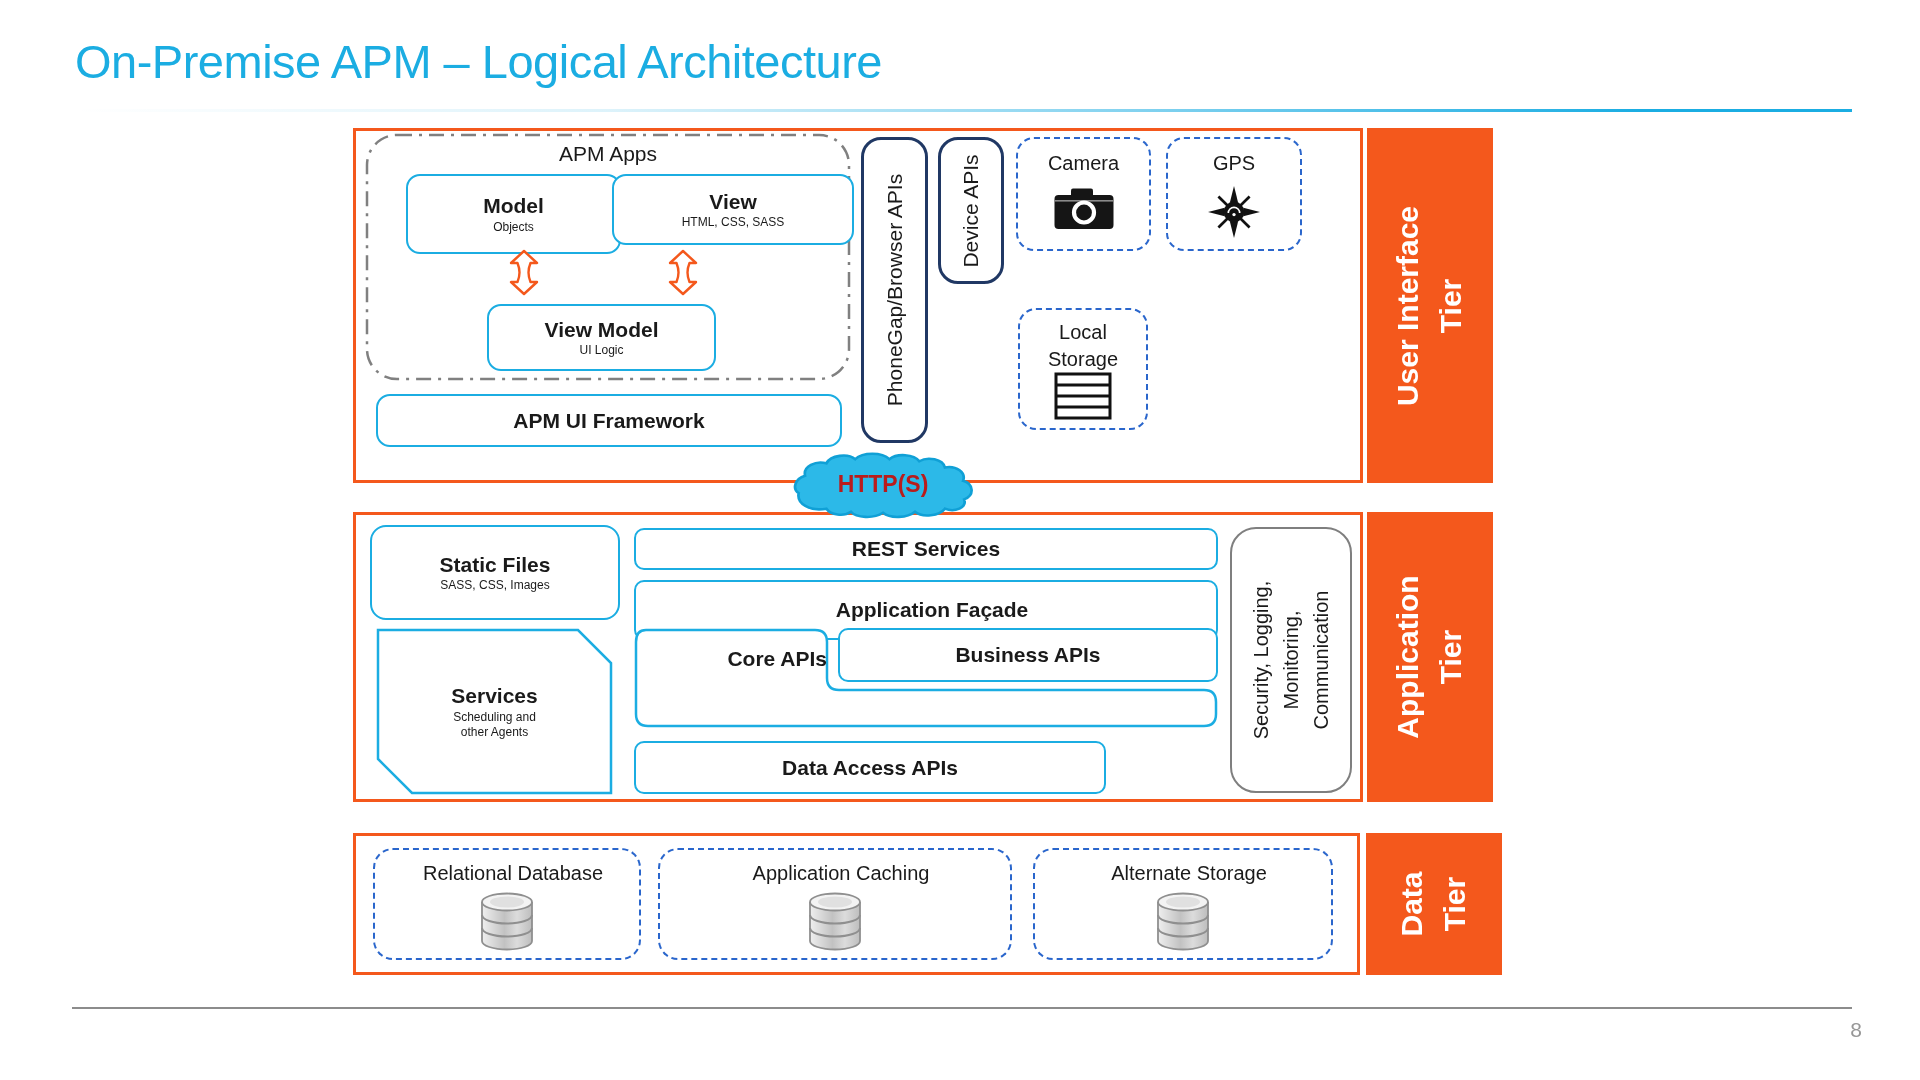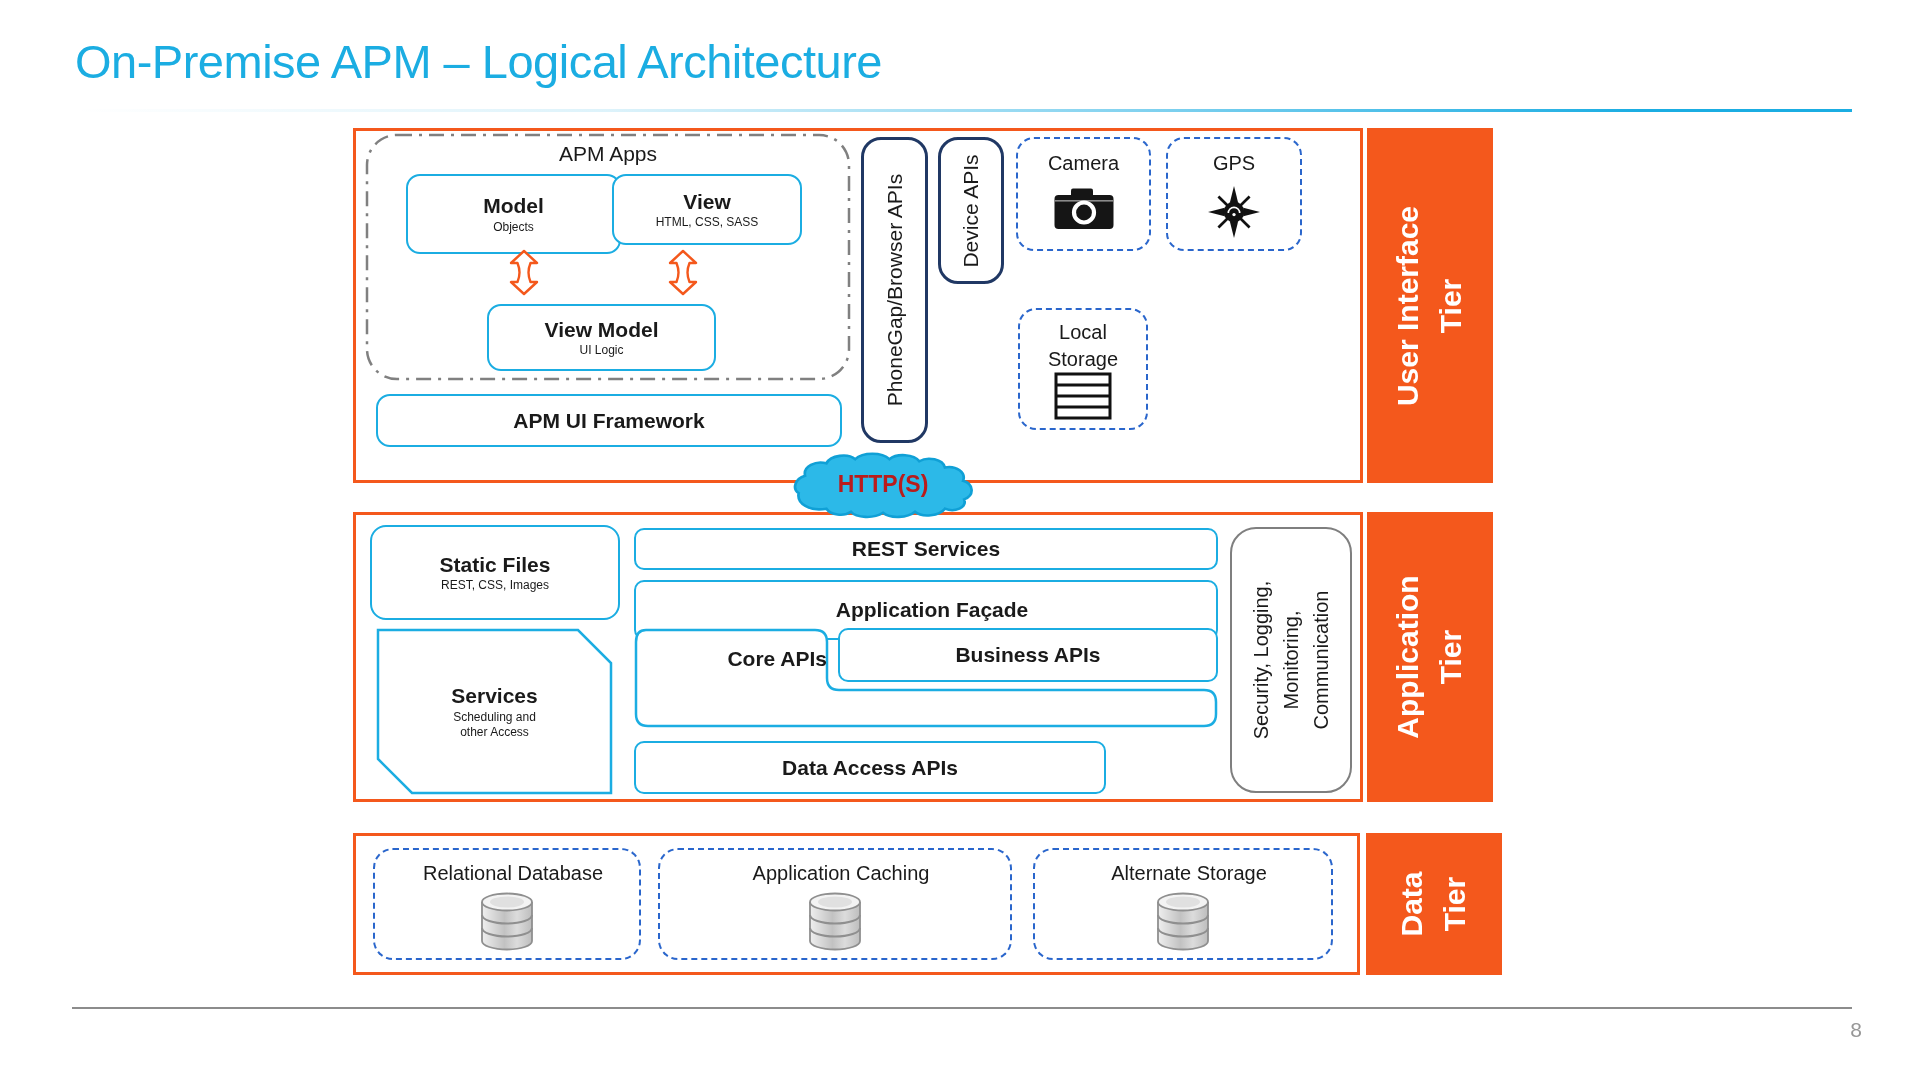--- a/index.html
+++ b/index.html
@@ -87,21 +87,21 @@
     <svg class="abs" style="left:12px;top:5px;" width="486" height="248" viewBox="0 0 486 248">
       <rect x="2" y="2" width="482" height="244" rx="30" fill="none" stroke="#808080" stroke-width="2.5" stroke-dasharray="15 7 3 7"></rect>
     </svg>
     <div class="center-label" style="left:12px;width:486px;top:14px;font-size:21px;">APM Apps</div>
 
     <div class="cy-box" style="left:33px;top:46px;width:215px;height:80px;margin-left:20px;">
       <div class="box-title">Model</div>
       <div class="box-sub">Objects</div>
     </div>
 
-    <div class="cy-box" style="left:259px;top:46px;width:190px;height:71px;">
+    <div class="cy-box" style="left:259px;top:46px;width:242px;height:71px;">
       <div class="box-title">View</div>
       <div class="box-sub">HTML, CSS, SASS</div>
     </div>
 
     <svg class="abs" style="left:156px;top:121px;" width="30" height="47" viewBox="0 0 30 47">
       <path d="M15,2 L28,14 L21.5,14 Q19.5,19 19.5,23.5 Q19.5,28 21.5,33 L28,33 L15,45 L2,33 L8.5,33 Q10.5,28 10.5,23.5 Q10.5,19 8.5,14 L2,14 Z" fill="#fff" stroke="#F4581C" stroke-width="2.4" stroke-linejoin="round"></path>
     </svg>
     <svg class="abs" style="left:315px;top:121px;" width="30" height="47" viewBox="0 0 30 47">
       <path d="M15,2 L28,14 L21.5,14 Q19.5,19 19.5,23.5 Q19.5,28 21.5,33 L28,33 L15,45 L2,33 L8.5,33 Q10.5,28 10.5,23.5 Q10.5,19 8.5,14 L2,14 Z" fill="#fff" stroke="#F4581C" stroke-width="2.4" stroke-linejoin="round"></path>
     </svg>
@@ -169,30 +169,30 @@
     <div class="tier-content" style="width:1010px;height:290px;"></div>
     <div class="band" style="left:1014px;width:126px;height:290px;">
       <div class="band-label">
         <span>Application</span>
         <span>Tier</span>
       </div>
     </div>
 
     <div class="cy-box" style="left:17px;top:13px;width:250px;height:95px;border-radius:16px;">
       <div class="box-title">Static Files</div>
-      <div class="box-sub">REST, CSS, Images</div>
+      <div class="box-sub">SASS, CSS, Images</div>
     </div>
 
     <svg class="abs" style="left:23px;top:116px;" width="237" height="167" viewBox="0 0 237 167">
       <path d="M2,2 H202 L235,35 V165 H36 L2,131 Z" fill="#fff" stroke="#1BADE2" stroke-width="2.5"></path>
     </svg>
     <div class="abs" style="left:23px;top:116px;width:237px;height:167px;display:flex;flex-direction:column;align-items:center;justify-content:center;text-align:center;border-radius:6px;">
       <div class="box-title">Services</div>
       <div class="box-sub">Scheduling and</div>
-      <div class="box-sub">other Access</div>
+      <div class="box-sub">other Agents</div>
     </div>
 
     <div class="cy-bar" style="left:281px;top:16px;width:584px;height:42px;">
       <div class="box-title">REST Services</div>
     </div>
 
     <div class="cy-bar" style="left:281px;top:68px;width:584px;height:60px;padding-left:12px;">
       <div class="box-title">Application Façade</div>
     </div>
 

